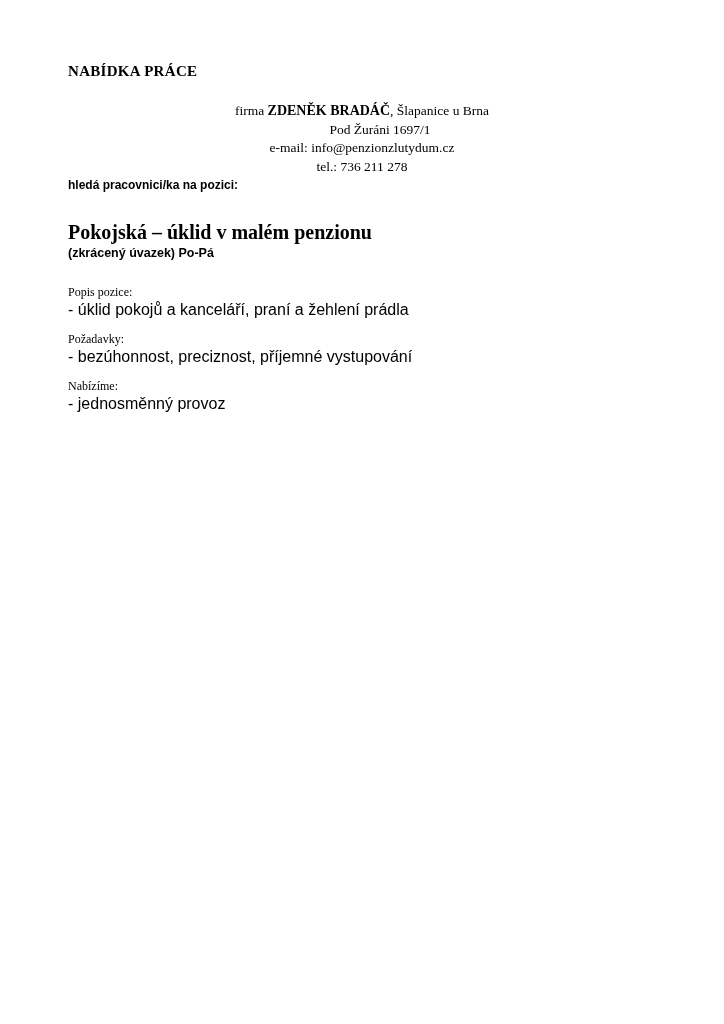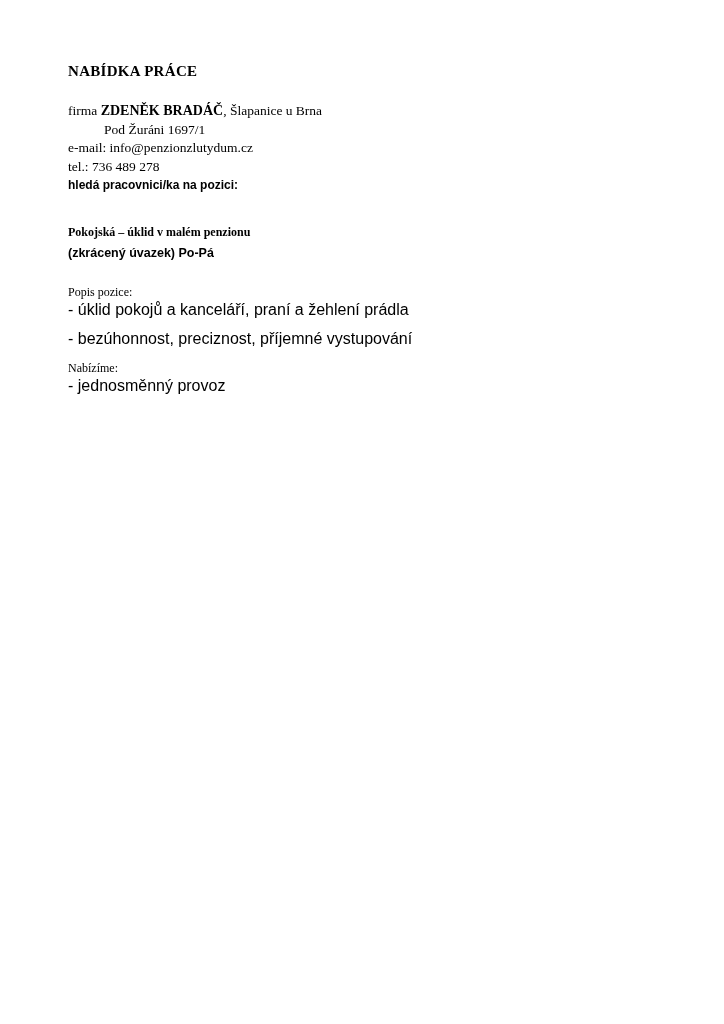--- a/index.html
+++ b/index.html
@@ -31,41 +31,42 @@
     line-height: 1.2;
   }
   .block {
     margin: 0;
   }
   .line {
     font-family: "Liberation Serif", serif;
     font-size: 13.5px;
     line-height: 18.5px;
     white-space: pre-wrap;
+    text-align: center;
   }
   .line-sans {
     font-family: "Liberation Sans", sans-serif;
     font-size: 12px;
     line-height: 18.5px;
     font-weight: bold;
   }
   .company-line strong {
     font-weight: bold;
     font-size: 14px;
   }
   .indent {
     padding-left: 36px;
   }
   .spacer-sm { height: 12px; }
   .spacer-md { height: 20px; }
   .spacer-lg { height: 26px; }
   .job-title {
     font-family: "Liberation Serif", serif;
     font-weight: bold;
-    font-size: 12px;
+    font-size: 20px;
     line-height: 22px;
     margin: 0;
   }
   .job-subtitle {
     font-family: "Liberation Sans", sans-serif;
     font-weight: bold;
     font-size: 12.5px;
     line-height: 20px;
     margin: 0;
   }
@@ -84,41 +85,42 @@
 <body>
 
 <div class="page">
 
   <h1 class="doc-title">NABÍDKA PRÁCE</h1>
 
   <div class="block">
     <div class="line company-line"><span>firma </span><strong>ZDENĚK BRADÁČ</strong><span>, Šlapanice u Brna</span></div>
     <div class="line indent">Pod Žuráni 1697/1</div>
     <div class="line">e-mail: info@penzionzlutydum.cz</div>
-    <div class="line">tel.: 736 489 278</div>
+    <div class="line">tel.: 736 211 278</div>
     <div class="line-sans">hledá pracovnici/ka na pozici:</div>
   </div>
 
   <div class="spacer-lg"></div>
 
   <div class="block">
     <div class="job-title">Pokojská – úklid v malém penzionu</div>
     <div class="job-subtitle">(zkrácený úvazek) Po-Pá</div>
   </div>
 
   <div class="spacer-md"></div>
 
   <div class="block">
     <div class="section-head">Popis pozice:</div>
     <div class="bullet">- úklid pokojů a kanceláří, praní a žehlení prádla</div>
   </div>
 
   <div class="spacer-sm"></div>
 
   <div class="block">
+    <div class="section-head">Požadavky:</div>
     <div class="bullet">- bezúhonnost, preciznost, příjemné vystupování</div>
   </div>
 
   <div class="spacer-sm"></div>
 
   <div class="block">
     <div class="section-head">Nabízíme:</div>
     <div class="bullet">- jednosměnný provoz</div>
   </div>
 

